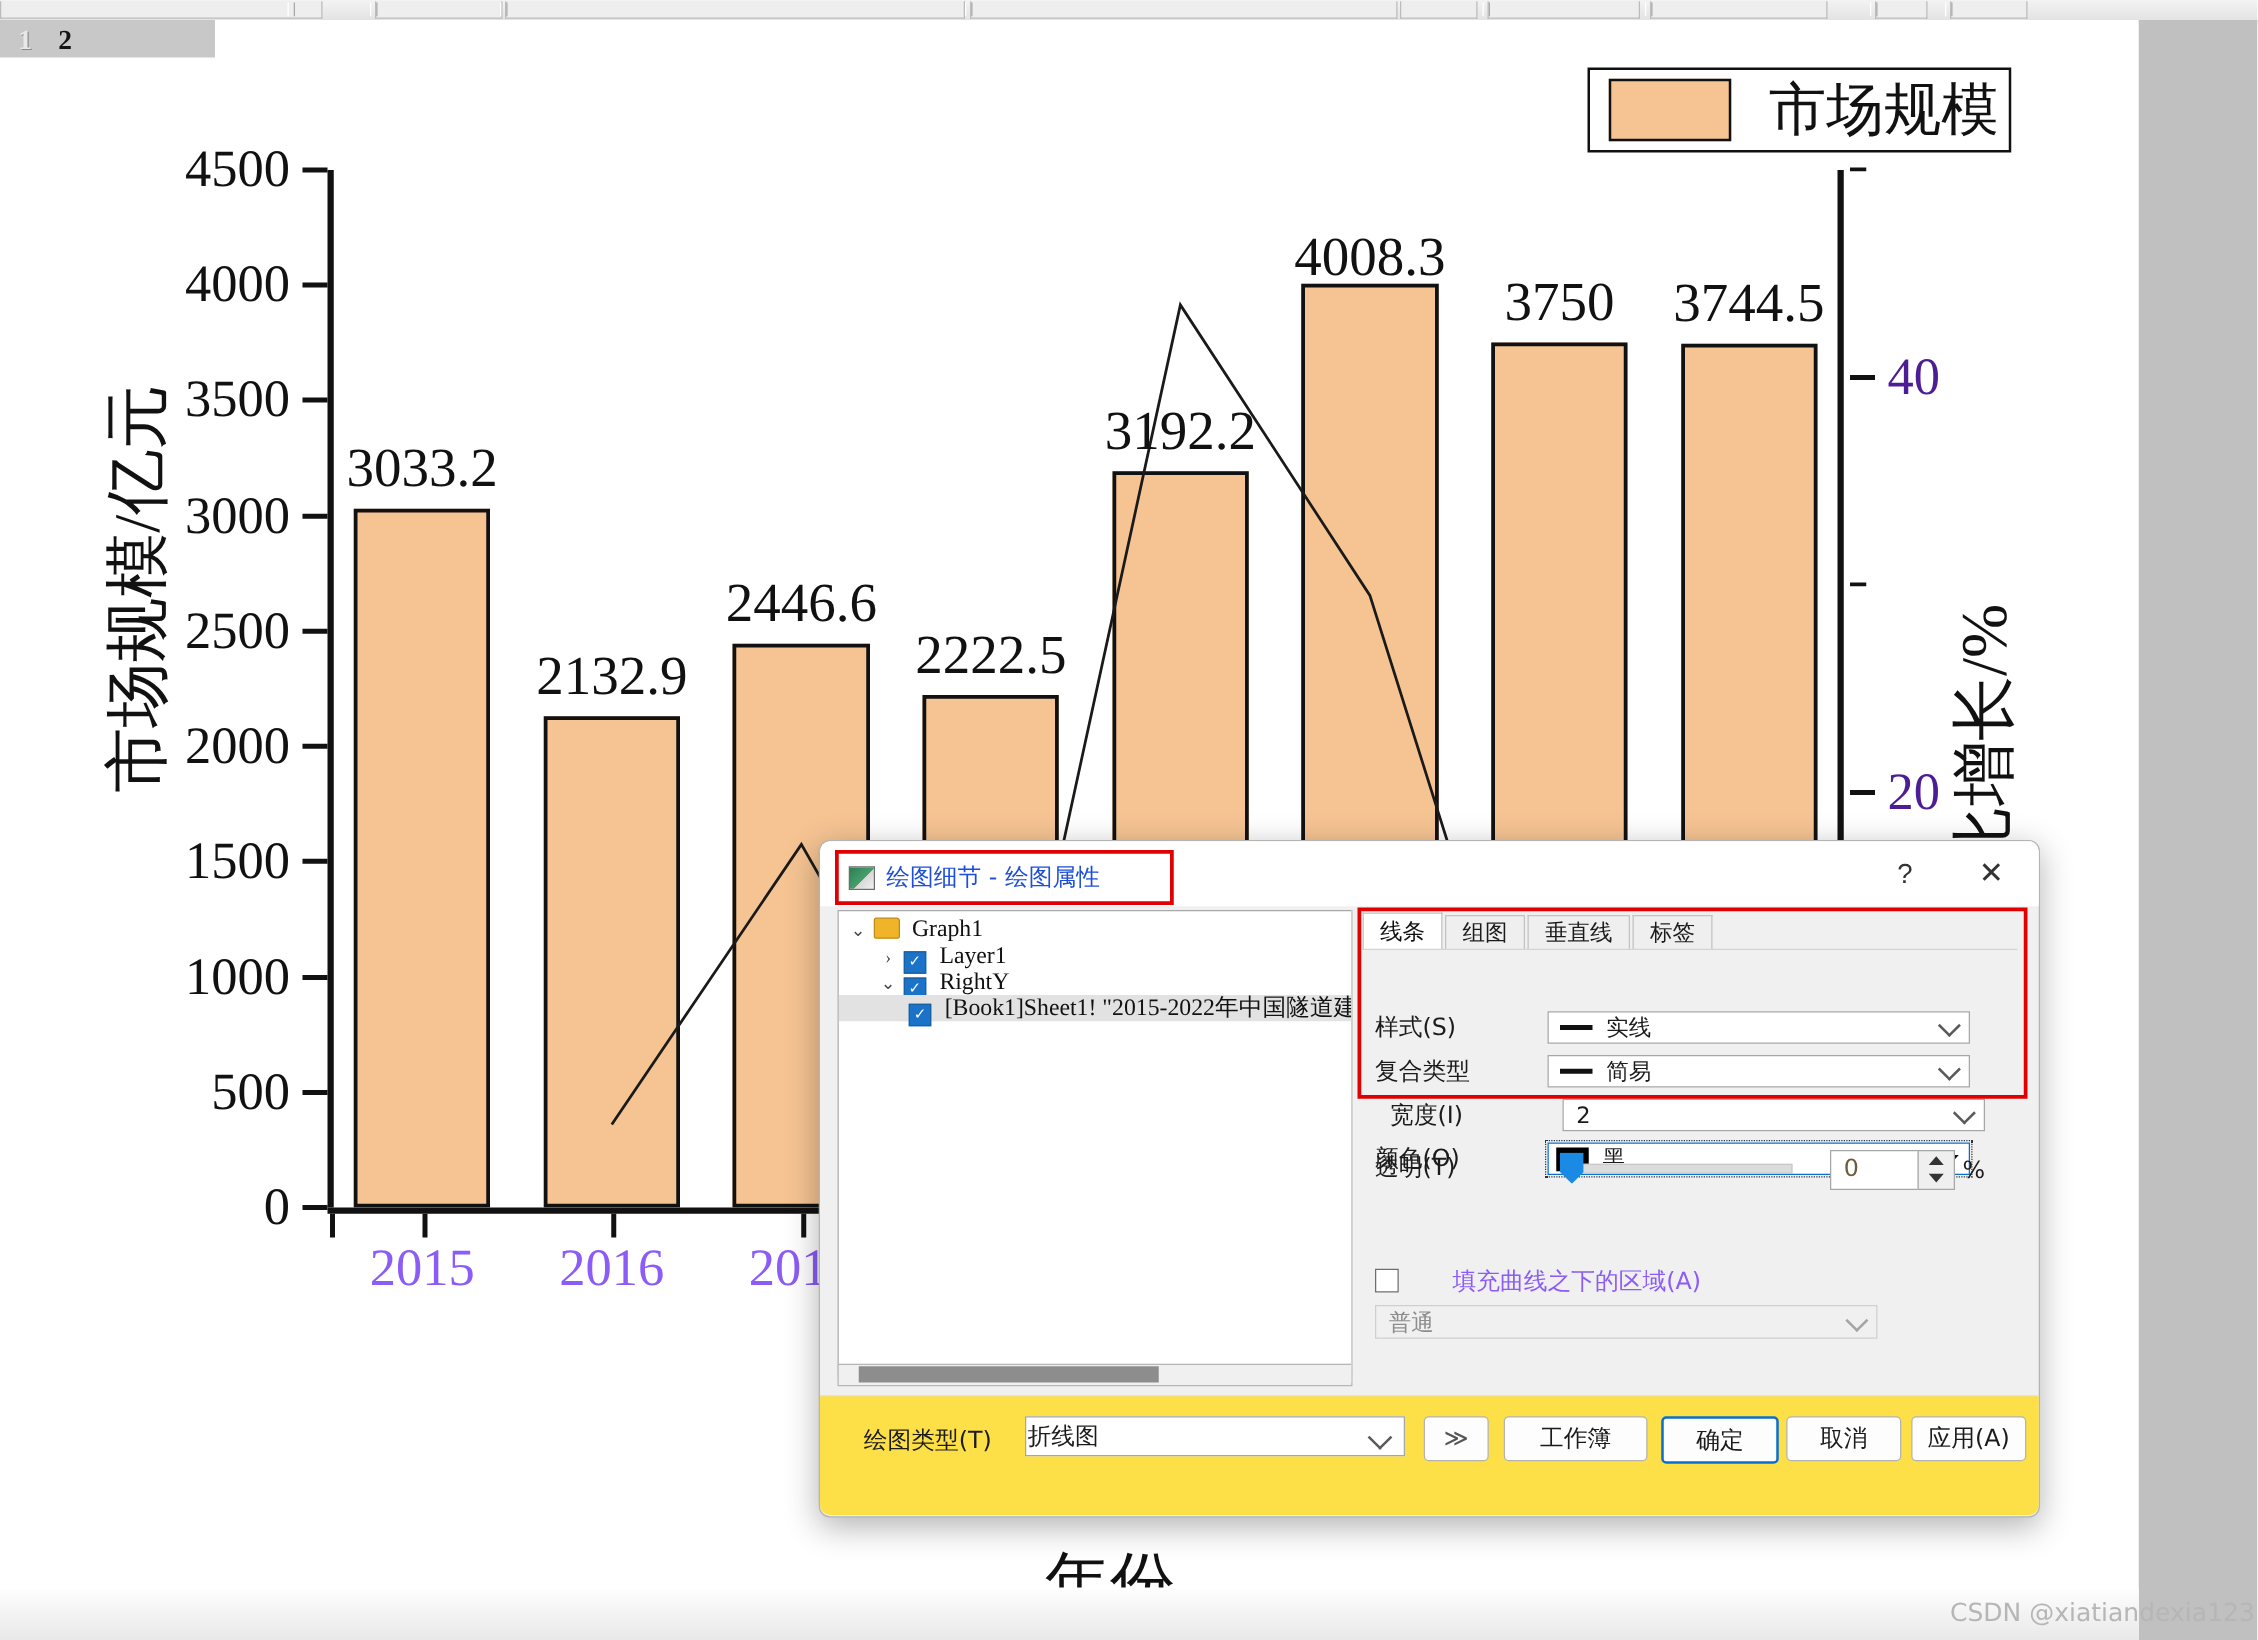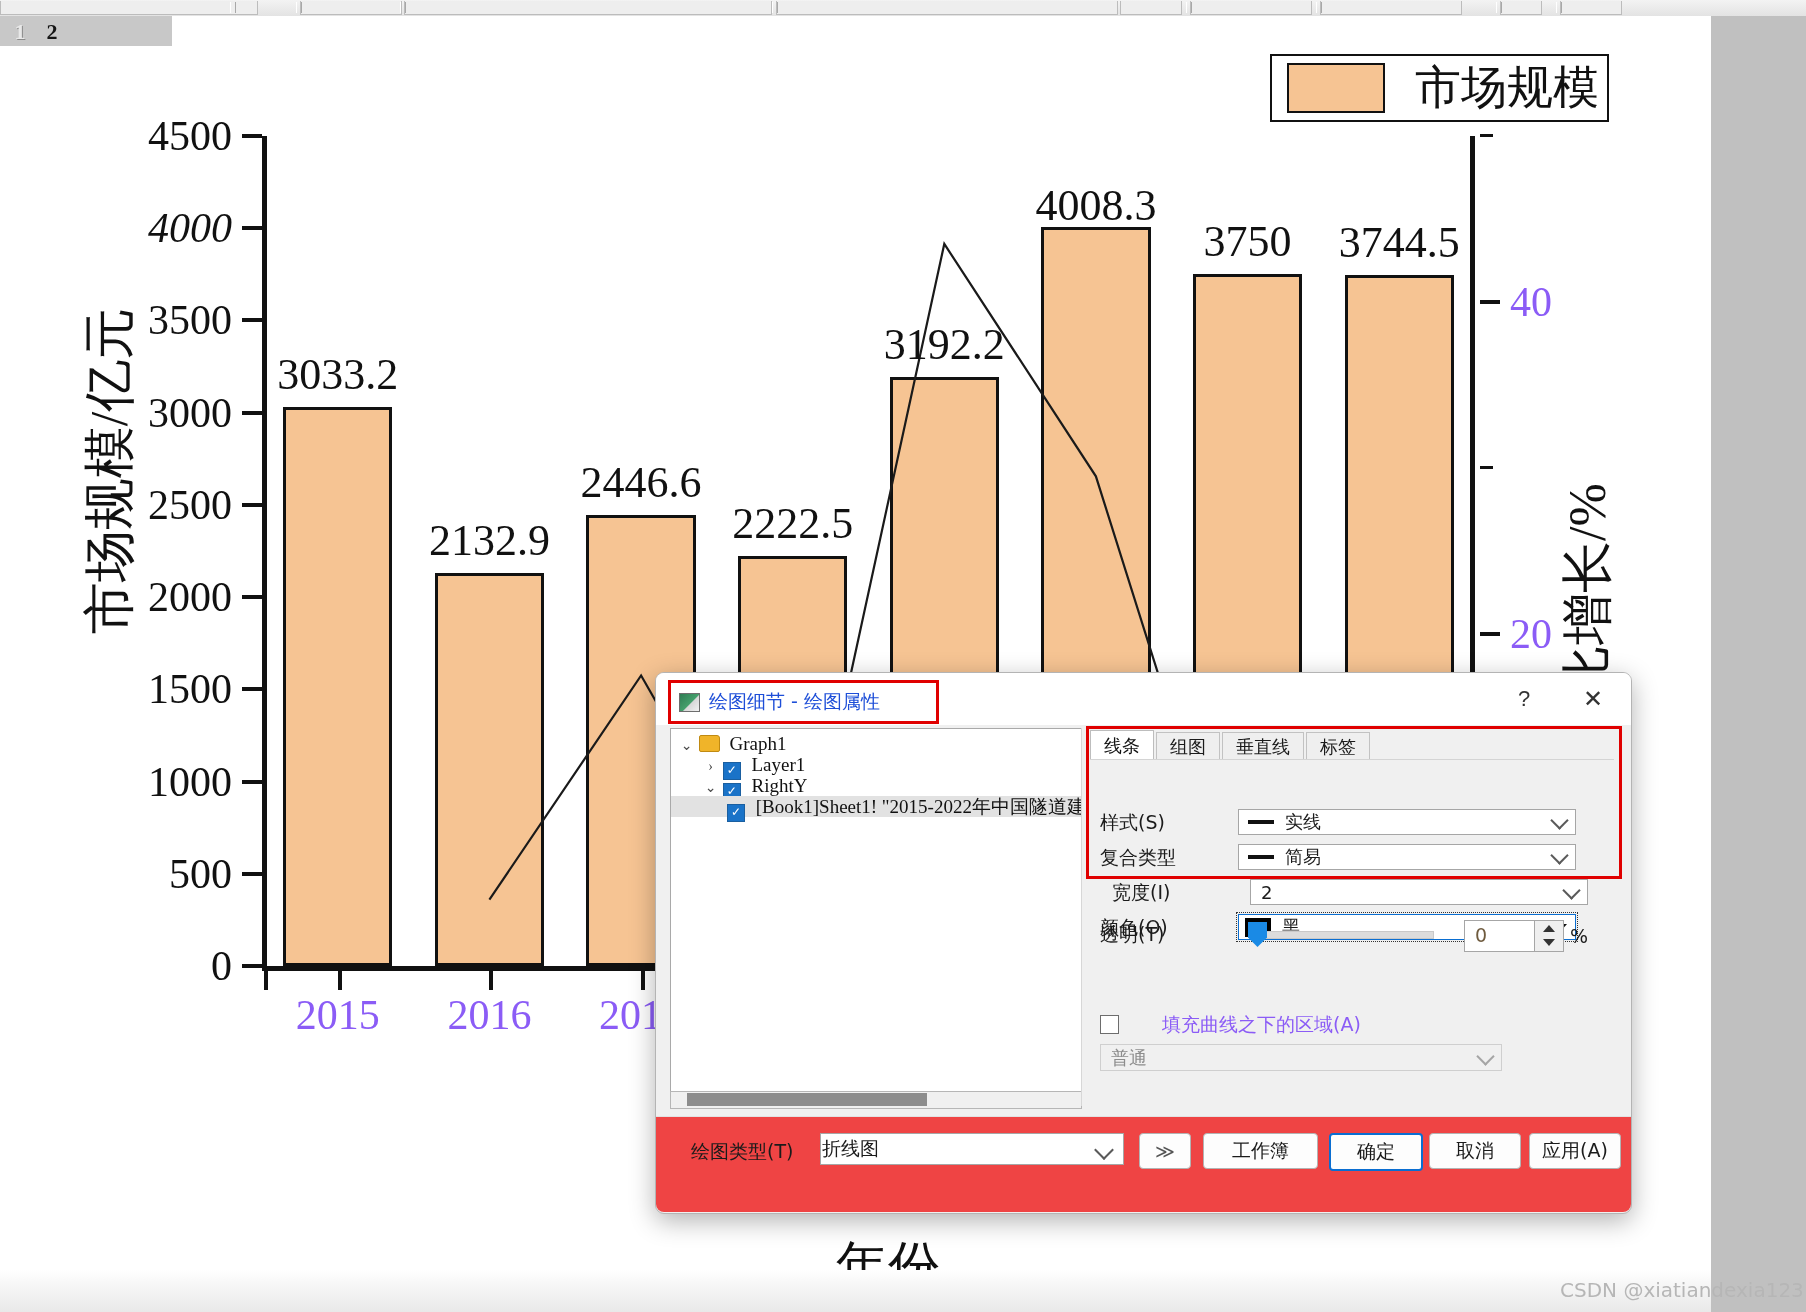--- a/index.html
+++ b/index.html
@@ -48,21 +48,21 @@
   #axis-bottom{position:absolute;left:262px;top:950px;width:1213px;height:5px;background:#111;}
 
   .tick-l{position:absolute;left:-20px;width:20px;height:4px;background:#111;}
   .tick-r{position:absolute;left:0px;width:20px;height:4px;background:#111;}
   .tick-r.minor{width:13px;height:3px;}
   .tick-b{position:absolute;top:0;width:4px;height:19px;background:#111;}
 
   .ylab{position:absolute;right:0;transform:translateY(-50%);
      font-family:"Liberation Serif", serif;font-size:42px;color:#111;white-space:nowrap;}
   .ylab-r{position:absolute;left:0;transform:translateY(-50%);
-     font-family:"Liberation Serif", serif;font-size:42px;color:#8b5cf6;white-space:nowrap;}
+     font-family:"Liberation Serif", serif;font-size:42px;color:#4c1d95;white-space:nowrap;}
   .xlab{position:absolute;top:16px;transform:translateX(-50%);
      font-family:"Liberation Serif", serif;font-size:42px;color:#8b5cf6;white-space:nowrap;}
 
   #ytitle{position:absolute;left:110px;top:455px;transform:translate(-50%,-50%) rotate(-90deg);
      font-family:"Liberation Serif", serif;font-size:52px;color:#111;white-space:nowrap;}
   #ytitle-right{position:absolute;left:1588px;top:600px;transform:translate(-50%,-50%) rotate(-90deg);
      font-family:"Liberation Serif", serif;font-size:52px;color:#111;white-space:nowrap;}
   #xtitle{position:absolute;left:888px;top:1215px;transform:translateX(-50%);
      font-family:"Liberation Serif", serif;font-size:52px;color:#111;white-space:nowrap;}
 
@@ -152,21 +152,21 @@
      background:#f0f0f0;border:1px solid #cfcfcf;box-sizing:border-box;display:flex;align-items:center;
      font-size:18px;color:#8d8d8d;font-family:"DejaVu Sans", sans-serif;}
   #fill-combo .ctext{padding-left:10px;}
   #fill-combo .caret{position:absolute;right:9px;top:5px;width:11px;height:11px;
      border-right:2px solid #a5a5a5;border-bottom:2px solid #a5a5a5;transform:rotate(45deg);}
 
   #pane-divider{position:absolute;left:425px;top:55px;width:1px;height:378px;background:#d7d7d7;}
 
   
   #footer{position:absolute;left:0;top:443px;width:975px;height:96px;
-     background:#ef4444;border-radius:0 0 8px 8px;}
+     background:#fde047;border-radius:0 0 8px 8px;}
   #footer-sep{position:absolute;left:0;top:0;width:975px;height:1px;background:#e2e2e2;}
   #plot-type-label{position:absolute;left:35px;top:23px;font-size:19px;
      font-family:"DejaVu Sans", sans-serif;color:#1b1b1b;}
   #plot-type-combo{position:absolute;left:164px;top:17px;width:304px;height:32px;background:#fff;
      border:1px solid #a6a6a6;box-sizing:border-box;display:flex;align-items:center;
      font-size:19px;font-family:"DejaVu Sans", sans-serif;}
   #plot-type-combo .ctext{padding-left:1px;}
   #plot-type-combo .caret{position:absolute;right:12px;top:9px;width:12px;height:12px;
      border-right:2px solid #5a5a5a;border-bottom:2px solid #5a5a5a;transform:rotate(45deg);}
   .btn{position:absolute;top:17px;height:34px;background:#fdfdfd;border:1px solid #b3b3b3;
@@ -241,21 +241,21 @@
         <div class="ylab" style="right: 1479px; top: 673.333px;">1500</div>
         <div class="tick-l" style="left: 242px; top: 579.111px;"></div>
         <div class="ylab" style="right: 1479px; top: 581.111px;">2000</div>
         <div class="tick-l" style="left: 242px; top: 486.889px;"></div>
         <div class="ylab" style="right: 1479px; top: 488.889px;">2500</div>
         <div class="tick-l" style="left: 242px; top: 394.667px;"></div>
         <div class="ylab" style="right: 1479px; top: 396.667px;">3000</div>
         <div class="tick-l" style="left: 242px; top: 302.444px;"></div>
         <div class="ylab" style="right: 1479px; top: 304.444px;">3500</div>
         <div class="tick-l" style="left: 242px; top: 210.222px;"></div>
-        <div class="ylab" style="right: 1479px; top: 212.222px; font-style: italic;">4000</div>
+        <div class="ylab" style="right: 1479px; top: 212.222px;">4000</div>
         <div class="tick-l" style="left: 242px; top: 118px;"></div>
         <div class="ylab" style="right: 1479px; top: 120px;">4500</div>
       </div>
     <div id="y2-ticks">
         <div class="tick-r" style="left: 1480px; top: 948px;"></div>
         <div class="ylab-r" style="left: 1510px; top: 950px;">0</div>
         <div class="tick-r minor" style="left: 1480px; top: 782px;"></div>
         <div class="tick-r" style="left: 1480px; top: 616px;"></div>
         <div class="ylab-r" style="left: 1510px; top: 618px;">20</div>
         <div class="tick-r minor" style="left: 1480px; top: 450px;"></div>

